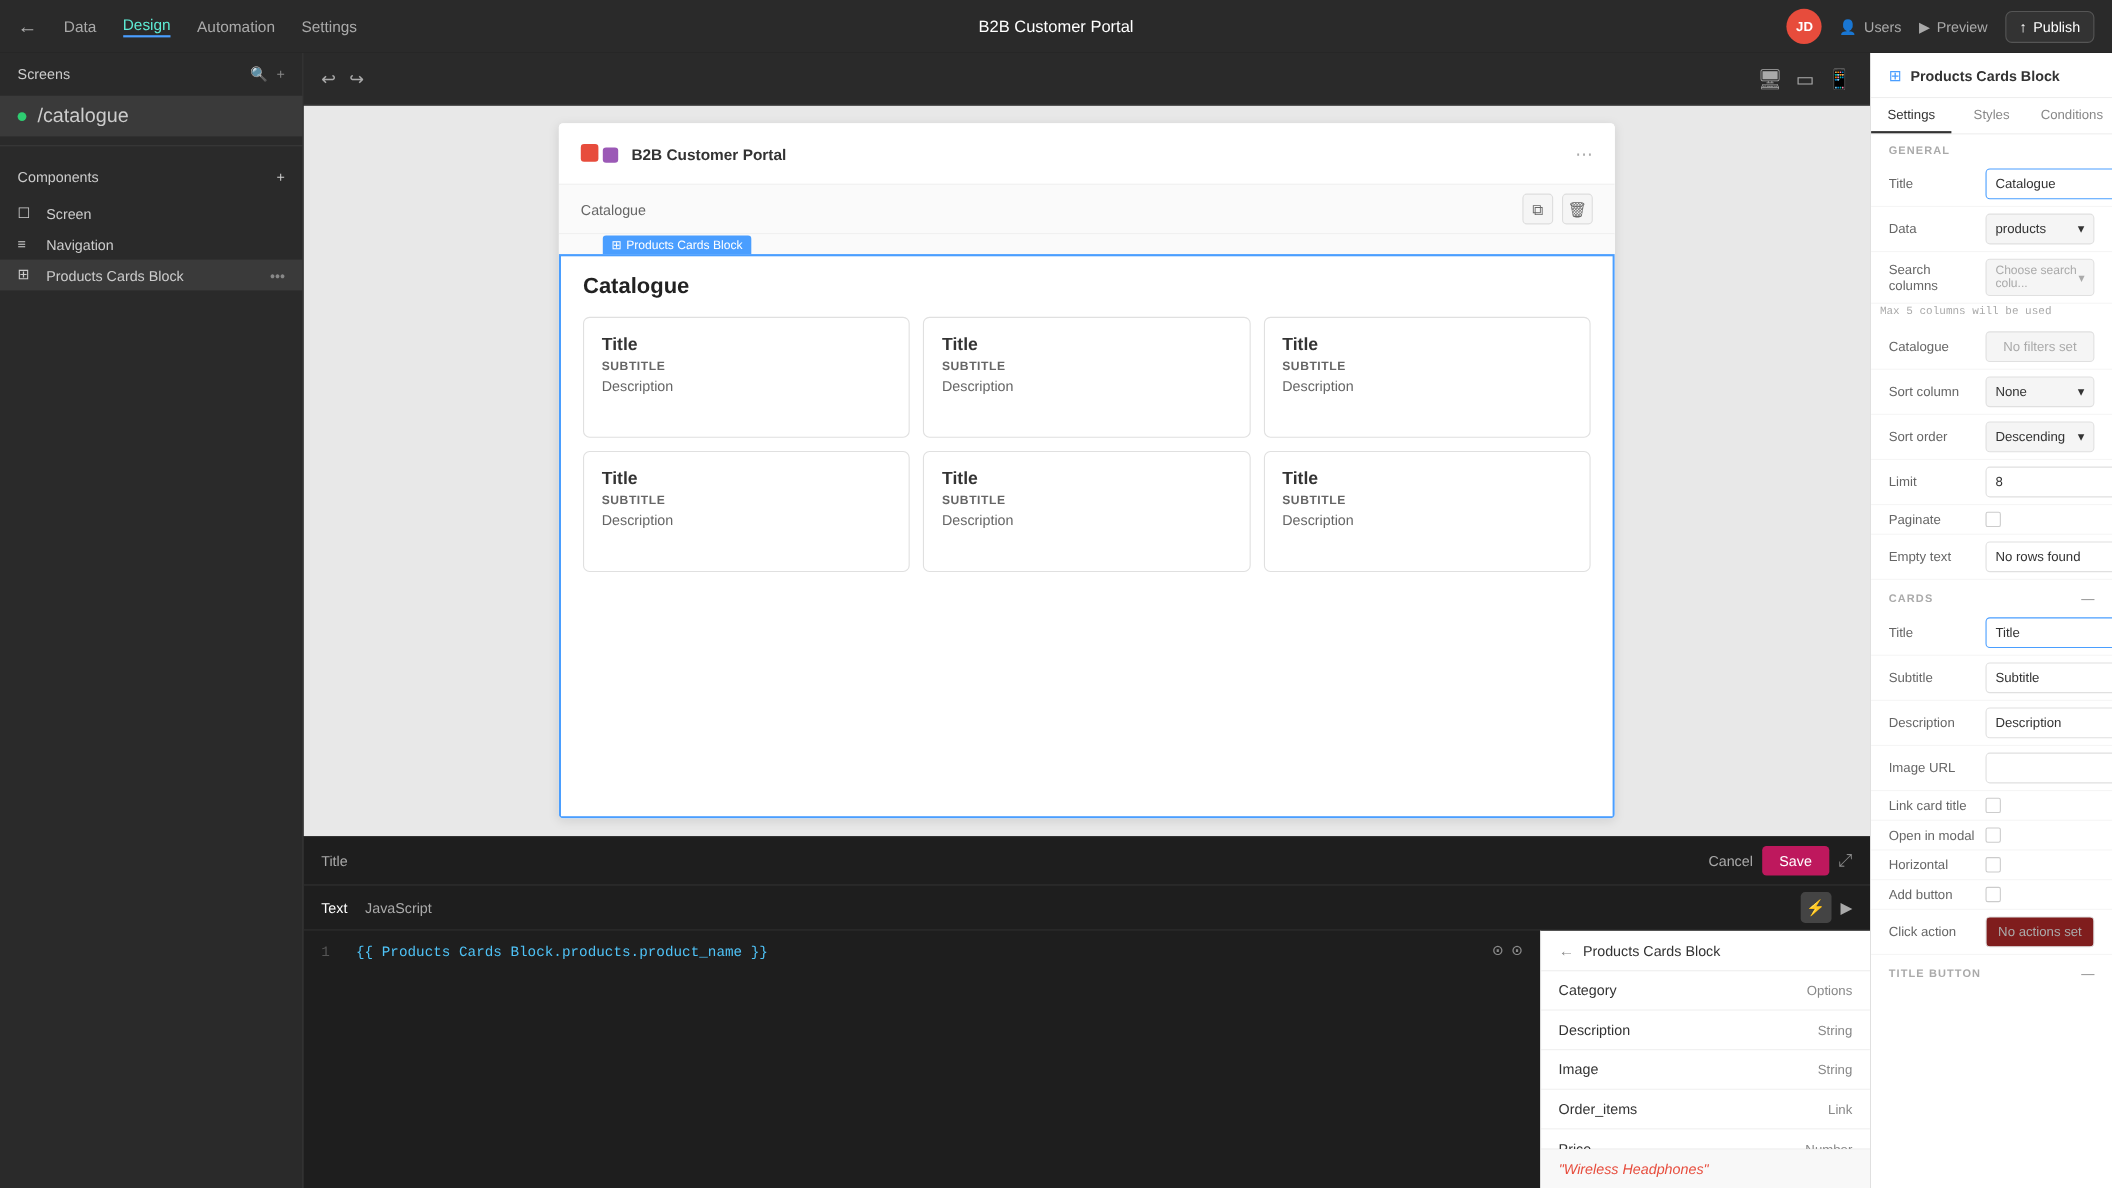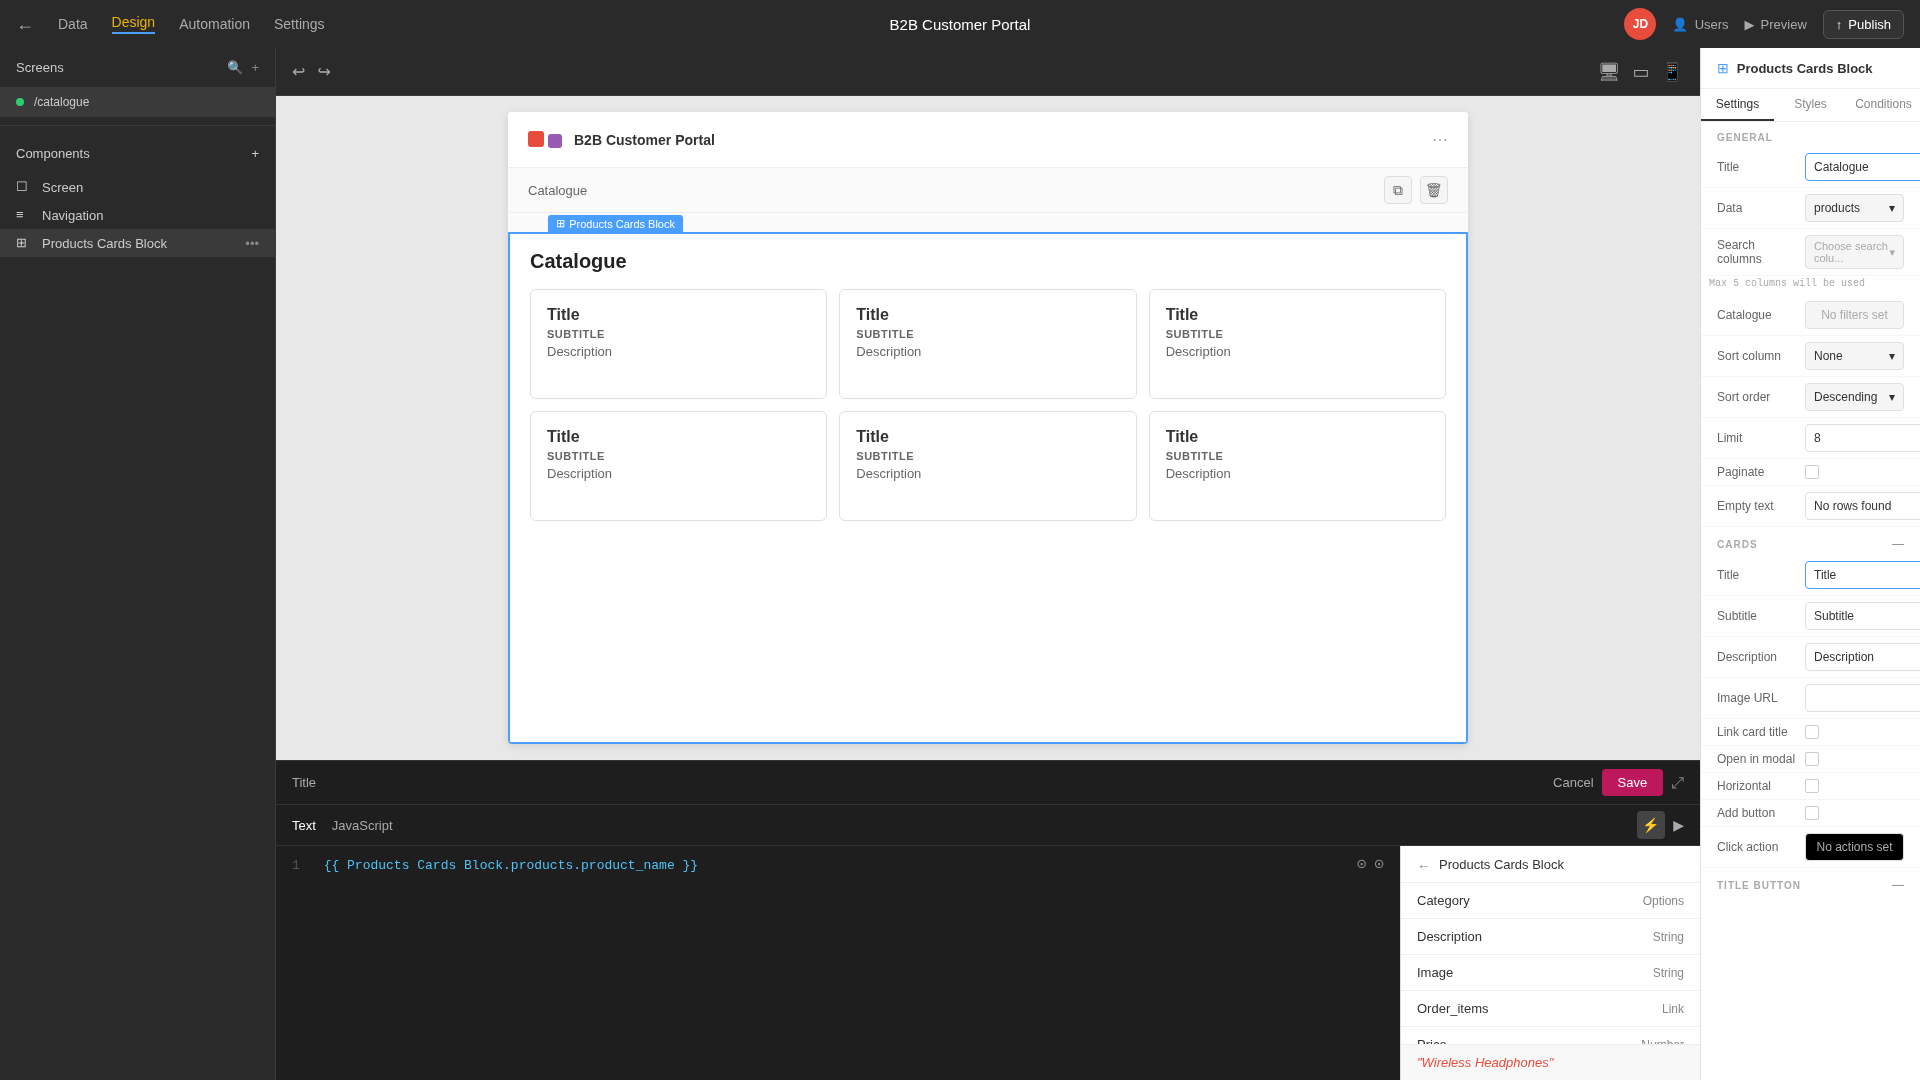--- a/index.html
+++ b/index.html
@@ -10,21 +10,21 @@
       background: #2a2a2a;
       height: 48px;
       display: flex;
       align-items: center;
       padding: 0 16px;
       gap: 24px;
       position: relative;
     }
     .top-nav .back-btn { color: #aaa; cursor: pointer; font-size: 18px; }
     .top-nav .nav-item { color: #aaa; font-size: 14px; cursor: pointer; }
-    .top-nav .nav-item.active { color: #eab308; border-bottom: 2px solid #4a9eff; padding-bottom: 2px; }
+    .top-nav .nav-item.active { color: #5eead4; border-bottom: 2px solid #4a9eff; padding-bottom: 2px; }
     .top-nav .app-title { position: absolute; left: 50%; transform: translateX(-50%); color: #fff; font-size: 15px; font-weight: 500; }
     .top-nav .right-items { margin-left: auto; display: flex; align-items: center; gap: 16px; }
     .top-nav .avatar { width: 32px; height: 32px; background: #e74c3c; border-radius: 50%; display: flex; align-items: center; justify-content: center; color: #fff; font-size: 12px; font-weight: 600; }
     .top-nav .users-btn, .top-nav .preview-btn, .top-nav .publish-btn { color: #aaa; font-size: 13px; cursor: pointer; display: flex; align-items: center; gap: 6px; }
     .top-nav .publish-btn { background: #333; border: 1px solid #555; border-radius: 6px; padding: 6px 12px; color: #fff; }
 
     
     .main-layout {
       display: flex;
       height: calc(1080px - 48px);
@@ -47,21 +47,21 @@
       font-size: 13px;
       font-weight: 500;
     }
     .sidebar-section-header .icons { display: flex; gap: 8px; color: #888; cursor: pointer; }
     .sidebar-item {
       padding: 8px 16px;
       display: flex;
       align-items: center;
       gap: 10px;
       color: #ccc;
-      font-size: 12px;
+      font-size: 18px;
       cursor: pointer;
     }
     .sidebar-item .dot { width: 8px; height: 8px; background: #2ecc71; border-radius: 50%; }
     .sidebar-item.active { background: #3a3a3a; }
 
     .sidebar-divider { height: 1px; background: #3a3a3a; margin: 8px 0; }
 
     .components-header {
       display: flex;
       align-items: center;
@@ -349,21 +349,21 @@
       text-align: center;
       cursor: pointer;
       min-height: 28px;
       display: flex;
       align-items: center;
       justify-content: center;
     }
 
     .rs-actions-btn {
       flex: 1;
-      background: #000000;
+      background: #7f1d1d;
       border: 1px solid #e0e0e0;
       border-radius: 4px;
       padding: 4px 8px;
       font-size: 12px;
       color: #aaa;
       text-align: left;
       cursor: pointer;
       min-height: 28px;
       display: flex;
       align-items: center;

